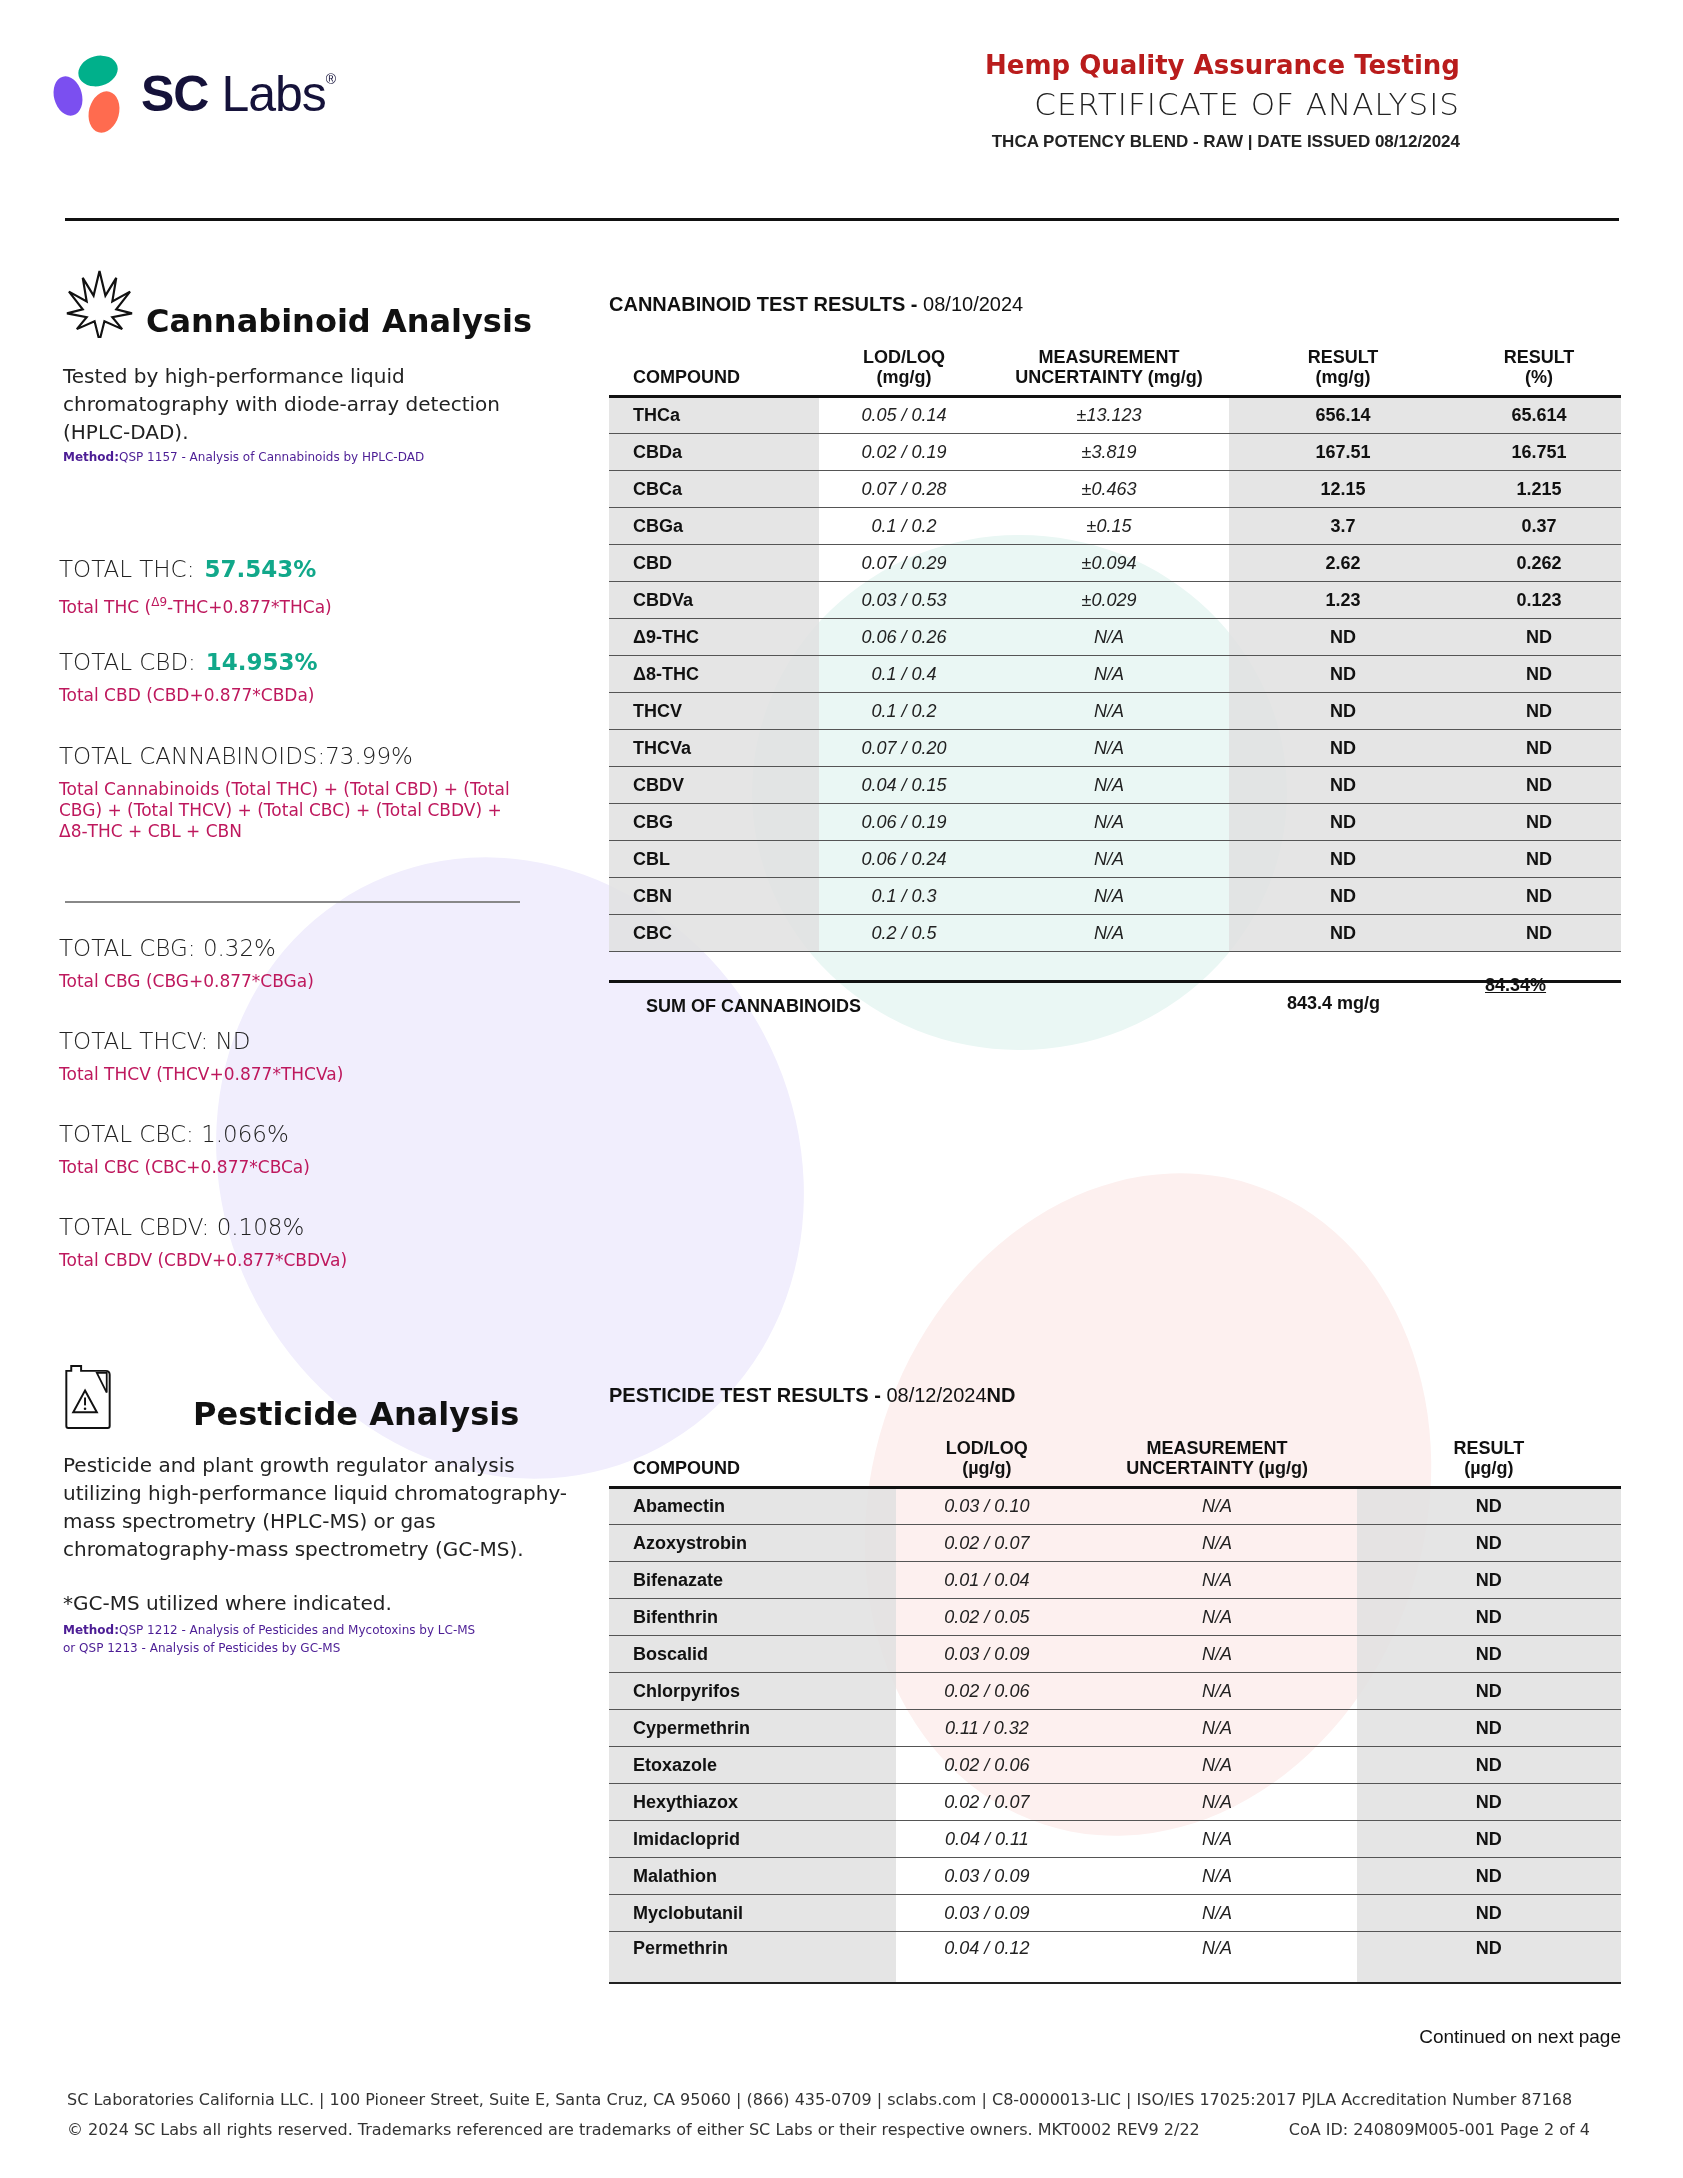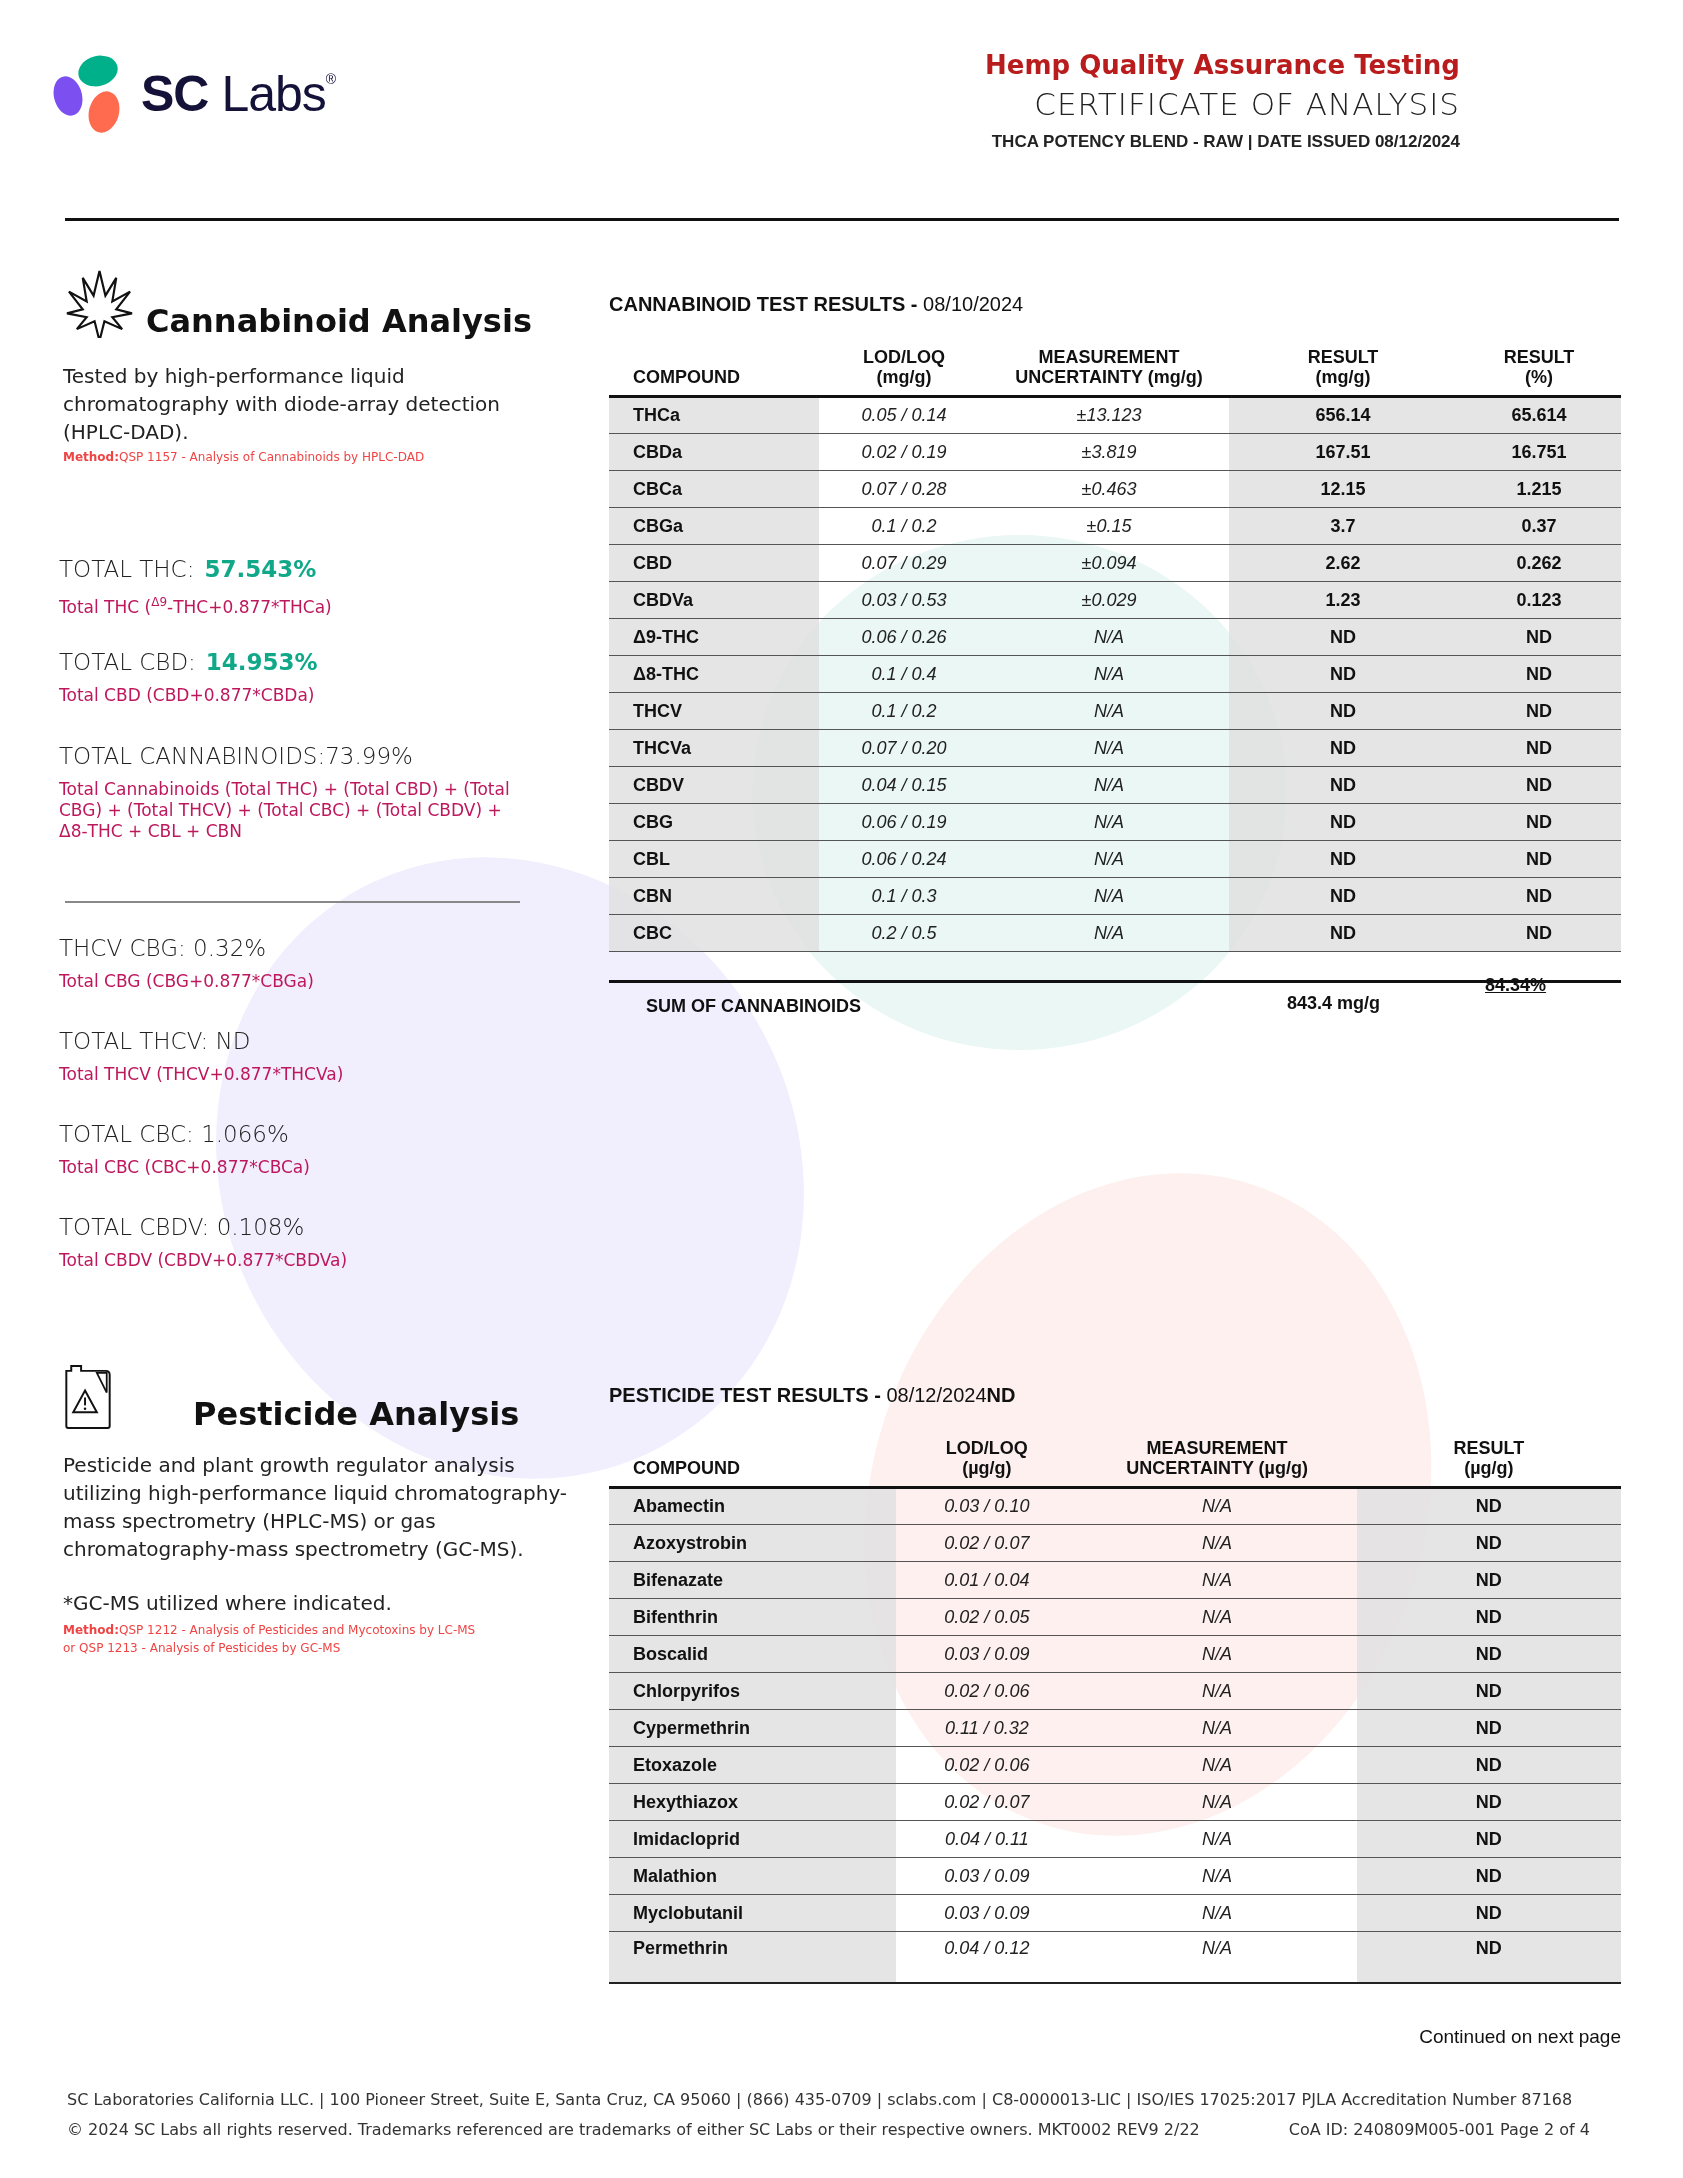--- a/index.html
+++ b/index.html
@@ -29,21 +29,21 @@
   .hdr-sub { font-family: "DejaVu Sans", sans-serif; font-size: 26px; color: #b91c1c; font-weight: 700; }
   .hdr-title { font-family: "DejaVu Sans", sans-serif; font-size: 31px; color: #222; margin-top: 6px; letter-spacing: 1px; font-weight: 300; }
   .hdr-meta { font-family: "Liberation Sans", sans-serif; font-size: 17px; font-weight: bold; color: #222; margin-top: 10px; }
 
   .hdr-rule { left: 65px; top: 218px; width: 1554px; height: 3px; background: #111; }
 
   
   .sec-head { display: flex; align-items: center; }
   .sec-title { font-family: "DejaVu Sans", sans-serif; font-size: 32px; font-weight: bold; color: #111; margin-top: 35px; }
   .left-desc { font-size: 20px; line-height: 28px; color: #222; }
-  .method { font-size: 12px; color: #ef4444; margin-top: 4px; }
+  .method { font-size: 12px; color: #4c1d95; margin-top: 4px; }
   .method b { font-weight: bold; }
 
   .total { position: absolute; left: 59px; }
   .total-label { font-family: "DejaVu Sans", sans-serif; font-size: 23px; color: #222; font-weight: 300; }
   .total-val-green { font-weight: bold; color: #11a88a; margin-left: 10px; }
   .total-formula { font-size: 17px; color: #be185d; margin-top: 10px; line-height: 21px; }
   .sup { font-size: 12px; vertical-align: super; }
 
   .left-rule { left: 65px; top: 901px; width: 455px; height: 2px; background: #888; }
 
@@ -124,21 +124,21 @@
 </div>
 
 <div class="layer total" style="top:743px; width:455px;">
   <div class="total-label"><span>TOTAL CANNABINOIDS:</span><span>73.99%</span></div>
   <div class="total-formula">Total Cannabinoids (Total THC) + (Total CBD) + (Total CBG) + (Total THCV) + (Total CBC) + (Total CBDV) + Δ8-THC + CBL + CBN</div>
 </div>
 
 <div class="layer left-rule"></div>
 
 <div class="layer total" style="top:935px;">
-  <div class="total-label"><span>THCV CBG:</span> <span>0.32%</span></div>
+  <div class="total-label"><span>TOTAL CBG:</span> <span>0.32%</span></div>
   <div class="total-formula">Total CBG (CBG+0.877*CBGa)</div>
 </div>
 
 <div class="layer total" style="top:1028px;">
   <div class="total-label"><span>TOTAL THCV:</span> <span>ND</span></div>
   <div class="total-formula">Total THCV (THCV+0.877*THCVa)</div>
 </div>
 
 <div class="layer total" style="top:1121px;">
   <div class="total-label"><span>TOTAL CBC:</span> <span>1.066%</span></div>

